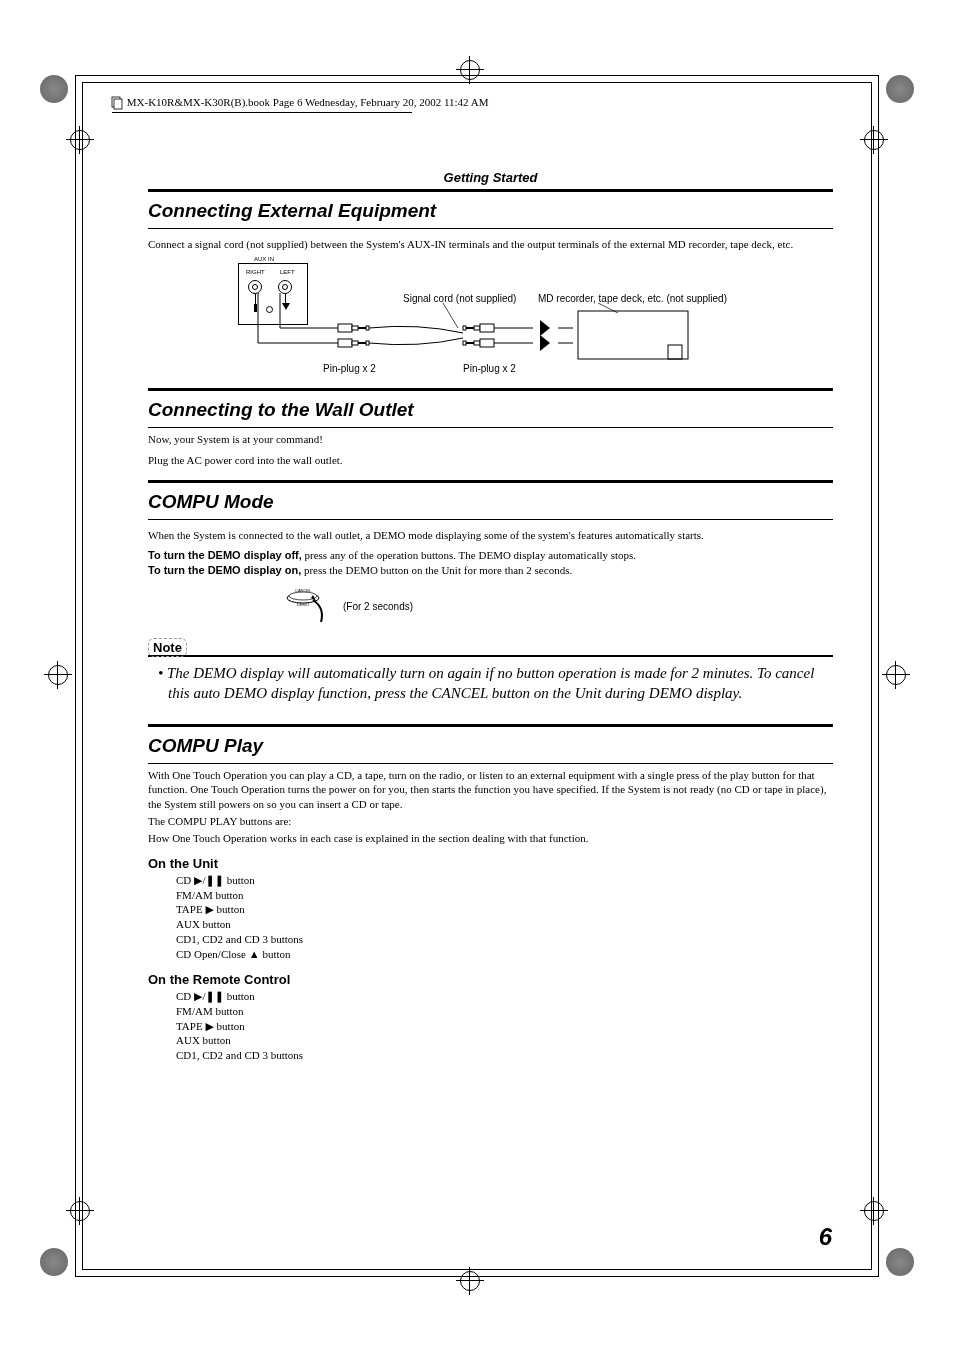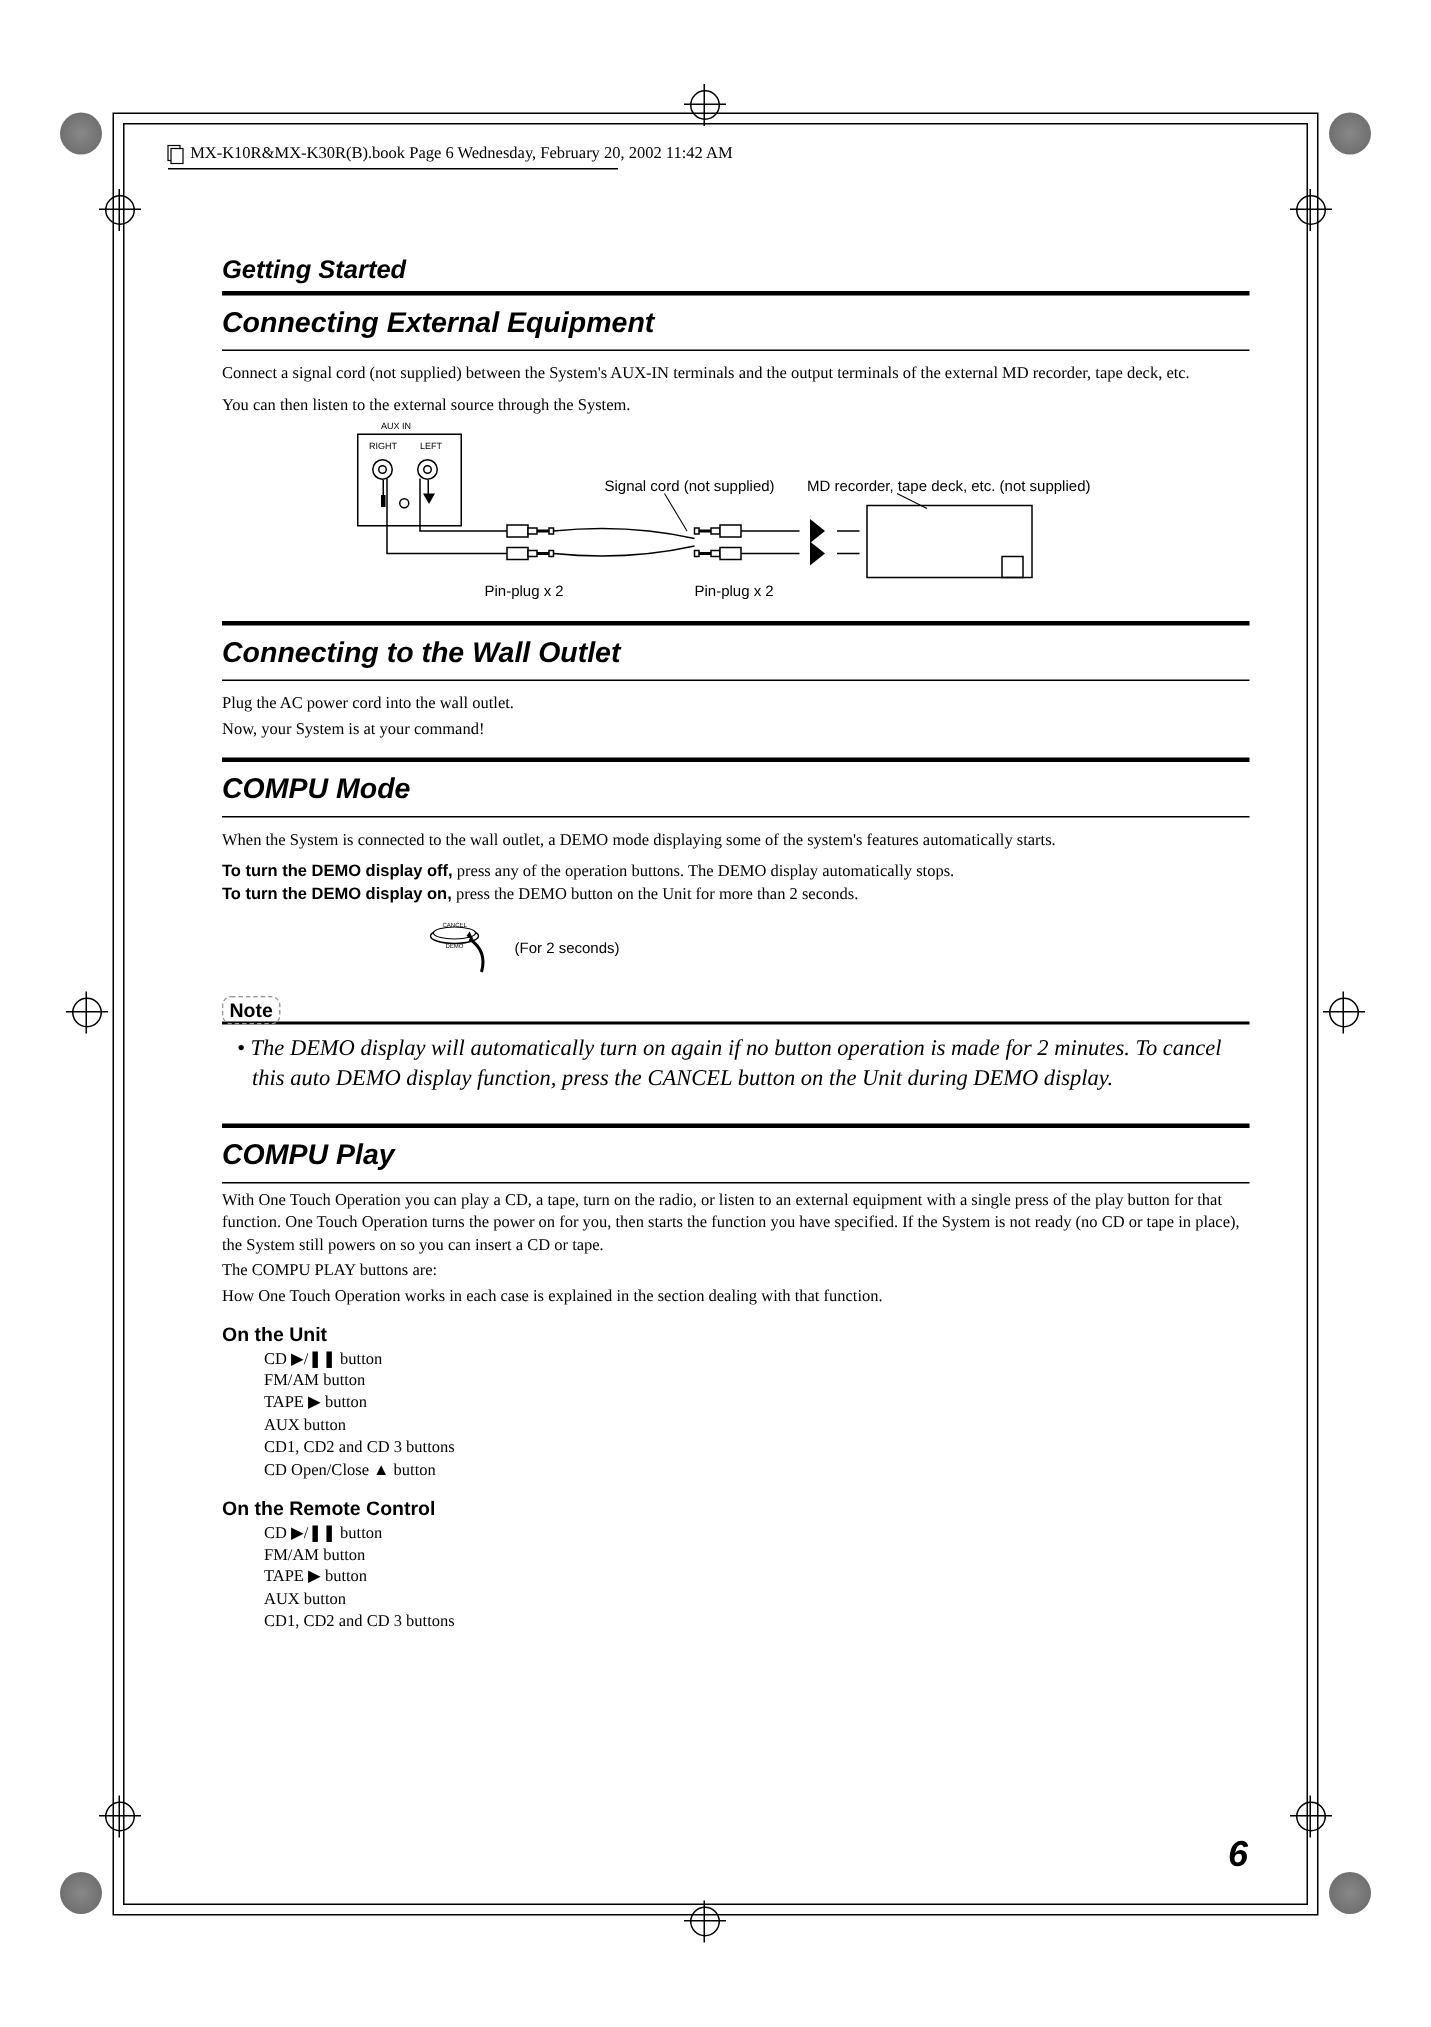--- a/index.html
+++ b/index.html
@@ -76,22 +76,22 @@
   .content {
     position: absolute;
     left: 148px;
     top: 170px;
     width: 685px;
   }
   .section-top-header {
     font-family: Arial, sans-serif;
     font-weight: bold;
     font-style: italic;
-    font-size: 17px;
-    text-align: left;
+    font-size: 13px;
+    text-align: center;
     margin-bottom: 4px;
   }
   .thick-rule {
     border-top: 3px solid #000;
     margin-bottom: 8px;
   }
   .thin-rule {
     border-top: 1px solid #000;
     margin: 6px 0 8px 0;
   }
@@ -238,21 +238,20 @@
 </div>
 <div class="header-rule"></div>
 
 <div class="content">
   <div class="section-top-header">Getting Started</div>
   <div class="thick-rule"></div>
 
   <h2 class="section-title">Connecting External Equipment</h2>
   <div class="thin-rule"></div>
   <div class="body-text">Connect a signal cord (not supplied) between the System's AUX-IN terminals and the output terminals of the external MD recorder, tape deck, etc.</div>
-  <div class="body-text">You can then listen to the external source through the System.</div>
 
   <div class="diagram-area">
     <div class="aux-box"></div>
     <div class="aux-label-top">AUX IN</div>
     <div class="aux-label-rl" style="left:98px">RIGHT</div>
     <div class="aux-label-rl" style="left:132px">LEFT</div>
     <div class="jack" style="left:100px;top:22px"></div>
     <div class="jack" style="left:130px;top:22px"></div>
     <div style="position:absolute;left:107px;top:36px;width:1px;height:10px;background:#000"></div>
     <div style="position:absolute;left:106px;top:46px;width:3px;height:8px;background:#000"></div>
@@ -307,22 +306,22 @@
       <path d="M 360 40 L 380 50" fill="none" stroke="#000" stroke-width="0.7"></path>
     </svg>
 
     <div class="dia-label" style="left:175px;top:105px">Pin-plug x 2</div>
     <div class="dia-label" style="left:315px;top:105px">Pin-plug x 2</div>
   </div>
 
   <div class="thick-rule"></div>
   <h2 class="section-title">Connecting to the Wall Outlet</h2>
   <div class="thin-rule"></div>
+  <div class="body-text" style="margin-top:-4px">Now, your System is at your command!</div>
   <div class="body-text">Plug the AC power cord into the wall outlet.</div>
-  <div class="body-text" style="margin-top:-4px">Now, your System is at your command!</div>
 
   <div class="thick-rule" style="margin-top:12px"></div>
   <h2 class="section-title">COMPU Mode</h2>
   <div class="thin-rule"></div>
   <div class="body-text">When the System is connected to the wall outlet, a DEMO mode displaying some of the system's features automatically starts.</div>
   <div class="body-text">
     <span class="bold-sans">To turn the DEMO display off,</span><span> press any of the operation buttons. The DEMO display automatically stops.</span><br>
     <span class="bold-sans">To turn the DEMO display on,</span><span> press the DEMO button on the Unit for more than 2 seconds.</span>
   </div>
 

